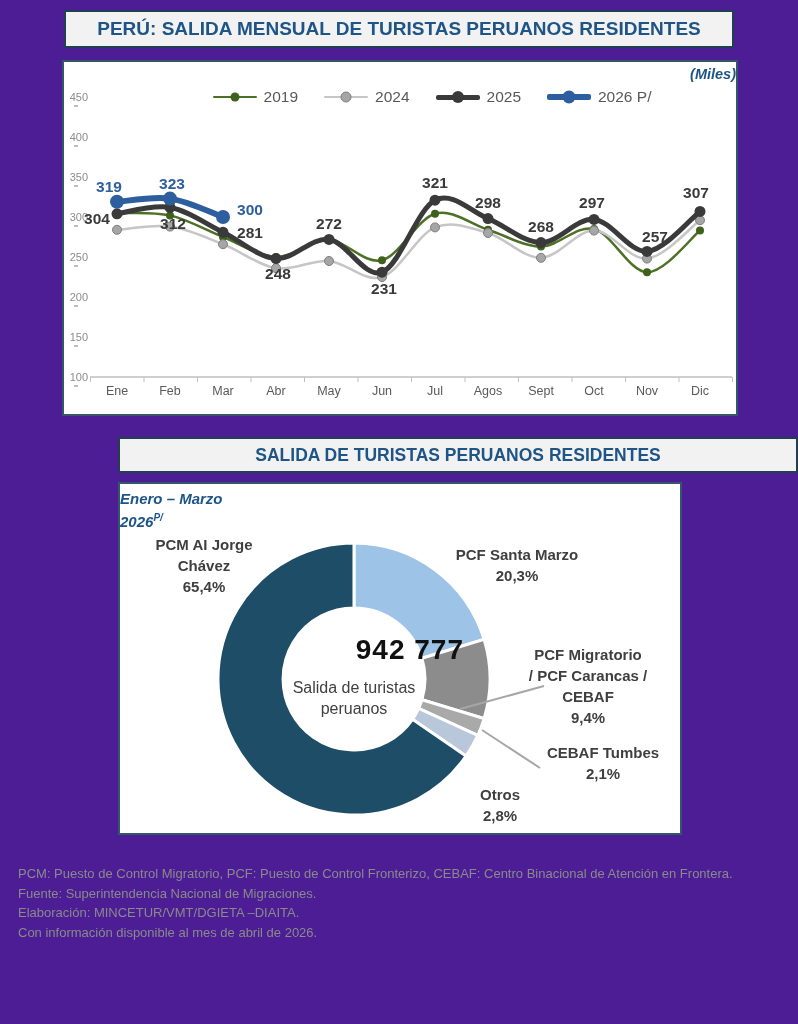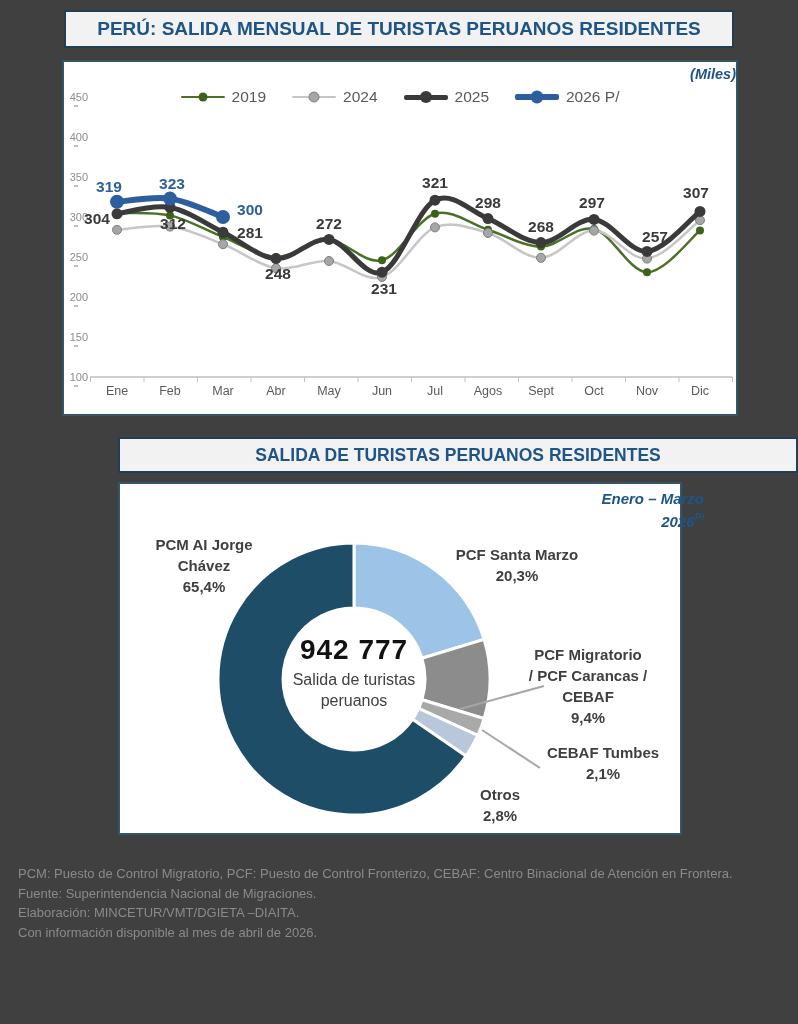--- a/index.html
+++ b/index.html
@@ -1,49 +1,49 @@
 <!DOCTYPE html>
 <html><head>
 <meta charset="utf-8">
 <style>
   html,body{margin:0;padding:0;background:#ffffff;}
-  .page{position:relative;width:798px;height:1024px;background:#404040;
+  .page{position:relative;width:798px;height:1024px;background:#4c1d95;
         font-family:"Liberation Sans",sans-serif;overflow:hidden;}
 
   .title-box{position:absolute;display:flex;align-items:center;justify-content:center;
              background:#F2F2F2;border:2px solid #223F52;box-sizing:border-box;
              color:#1E5586;font-weight:bold;}
   .tb1{left:64px;top:10px;width:670px;height:38px;font-size:19px;}
   .tb2{left:118px;top:437px;width:680px;height:36px;font-size:17.5px;}
 
   .chart-box{position:absolute;background:#ffffff;border:2px solid #33566B;box-sizing:border-box;}
   .cb1{left:62px;top:60px;width:676px;height:356px;}
   .cb2{left:118px;top:482px;width:564px;height:353px;}
 
   .miles{position:absolute;left:0;top:4px;width:100%;text-align:right;
          color:#1E5586;font-weight:bold;font-style:italic;font-size:14.5px;}
   .legend{position:absolute;left:0;top:26px;width:100%;display:flex;justify-content:center;
-          align-items:center;gap:26px;}
+          align-items:center;gap:26px;padding-left:32px;}
   .lg-item{display:flex;align-items:center;gap:7px;}
   .lg-line{position:relative;width:44px;border-radius:2px;display:inline-block;}
   .lg-dot{position:absolute;left:50%;top:50%;transform:translate(-50%,-50%);border-radius:50%;display:block;}
   .lg-label{color:#595959;font-size:15.5px;}
 
   svg{position:absolute;left:0;top:0;}
   svg text{font-family:"Liberation Sans",sans-serif;}
 
-  .period{position:absolute;left:0;top:5px;width:100%;text-align:right;
-          color:#1E5586;font-weight:bold;font-style:italic;font-size:15px;line-height:19px;margin-left:24px;}
+  .period{position:absolute;left:0;top:5px;width:100%;text-align:left;
+          color:#1E5586;font-weight:bold;font-style:italic;font-size:15px;line-height:19px;}
   .period sup{font-size:10px;}
 
   .slice-label{position:absolute;text-align:center;color:#3F3F3F;font-weight:bold;
                font-size:15px;line-height:21px;}
   .donut-center{position:absolute;left:124px;top:150px;width:220px;text-align:center;}
-  .donut-center .big{font-size:28px;font-weight:bold;color:#111111;letter-spacing:1px;}
-  .donut-center .sub{font-size:16px;color:#404040;font-weight:500;line-height:21px;margin-top:3px;}
+  .donut-center .big{font-size:28px;font-weight:bold;color:#111111;letter-spacing:1px;text-align:right;}
+  .donut-center .sub{font-size:16px;color:#404040;font-weight:500;line-height:21px;margin-top:11px;}
 
   .footnotes{position:absolute;left:18px;top:864px;width:772px;color:#8A8A8A;
              font-size:13px;line-height:19.5px;}
 </style>
 </head>
 <body>
 
 <div class="page">
 
   <div class="title-box tb1">

